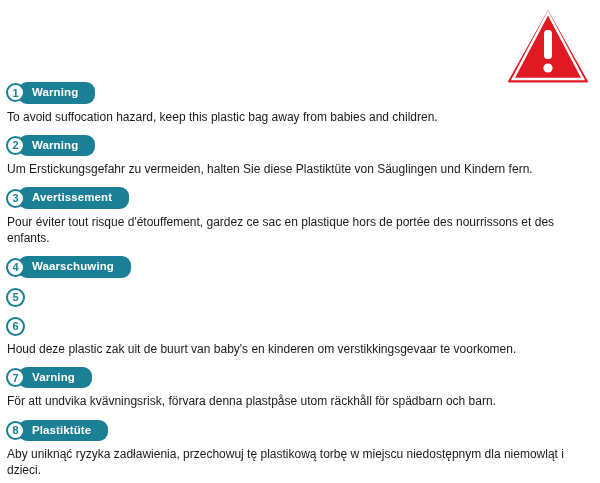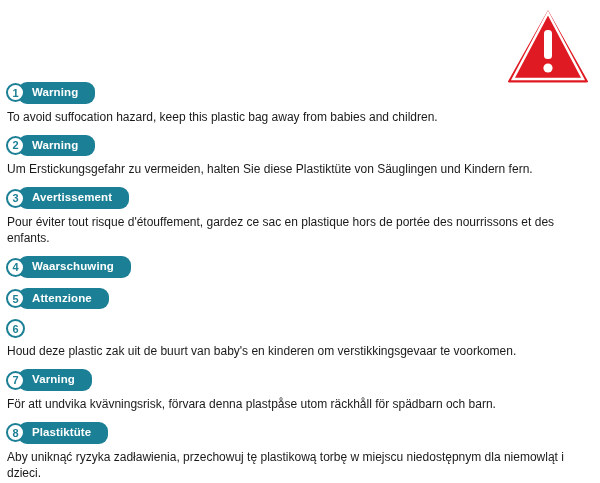--- a/index.html
+++ b/index.html
@@ -129,21 +129,20 @@
     <div class="warn-block">
       <div class="label-row">
         <span class="num-badge">4</span>
         <span class="lang-pill">Waarschuwing</span>
       </div>
     </div>
 
     <div class="warn-block">
       <div class="label-row">
         <span class="num-badge">5</span>
-        <span class="lang-pill">Attenzione</span>
       </div>
     </div>
 
     <div class="warn-block">
       <div class="label-row">
         <span class="num-badge">6</span>
       </div>
       <div class="warn-text">Houd deze plastic zak uit de buurt van baby's en kinderen om verstikkingsgevaar te voorkomen.</div>
     </div>
 

